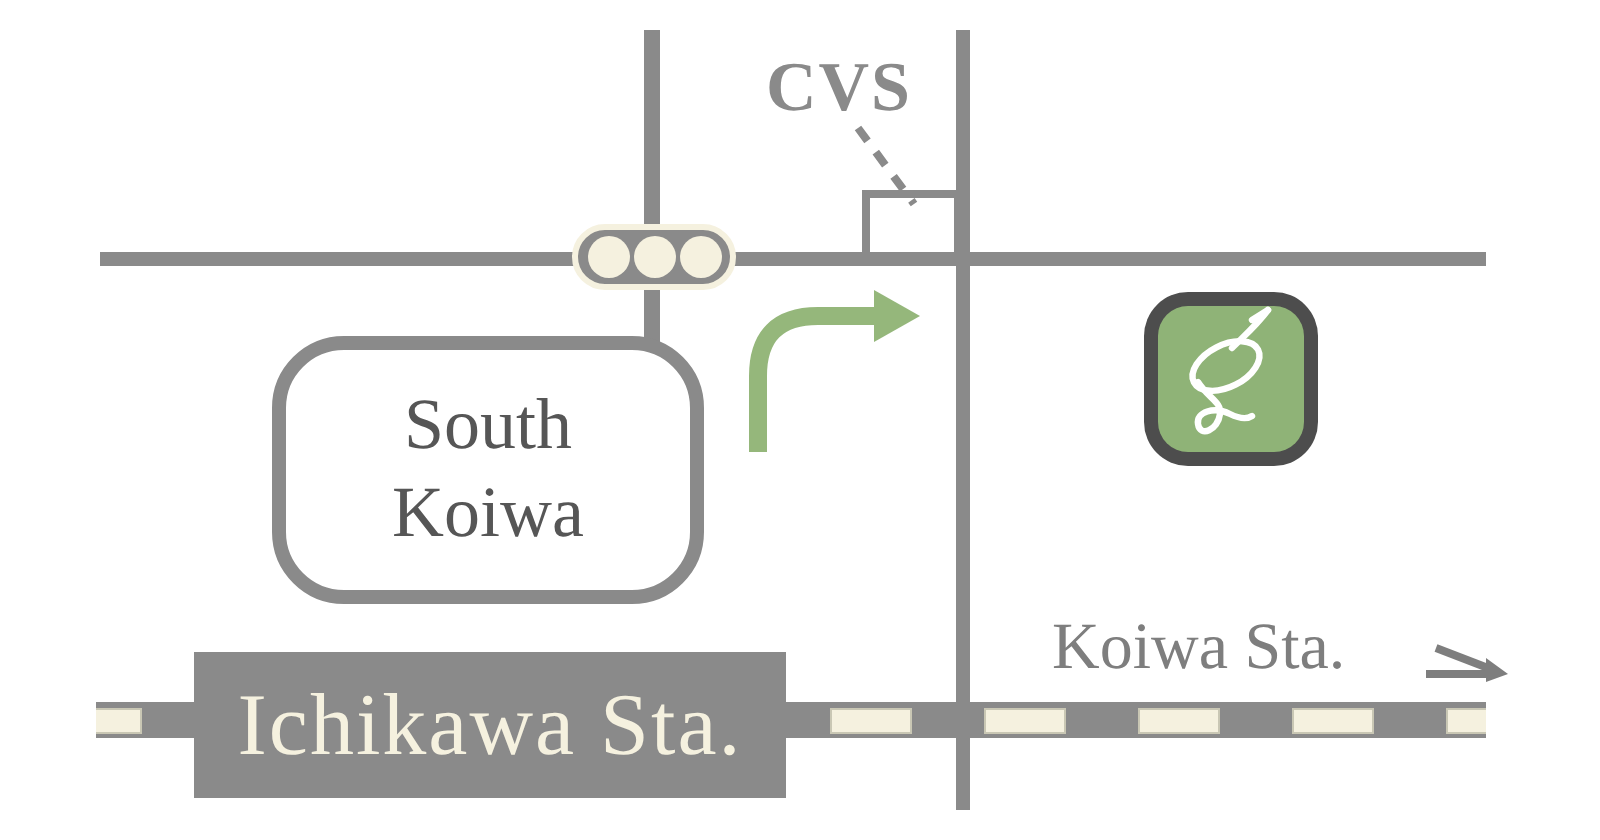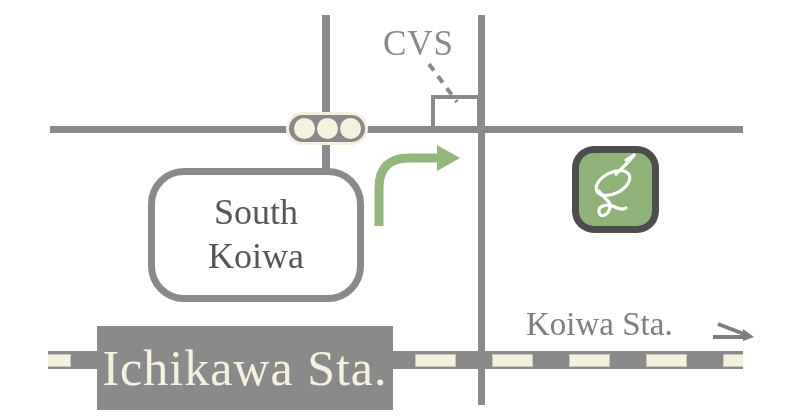--- a/index.html
+++ b/index.html
@@ -21,31 +21,32 @@
   
   .cvs-building{
     position:absolute;left:431px;top:95px;width:50px;height:35px;
     border:4px solid var(--road);background:#ffffff;
   }
   .cvs-dash{position:absolute;left:424px;top:59px;}
   .cvs-dash line{stroke:var(--road);stroke-width:4;stroke-dasharray:8 7;}
   .cvs-label{
     position:absolute;left:383px;top:24px;font-size:35px;color:var(--road);
     letter-spacing:1px;
+    font-weight:bold;
   }
   
   .traffic-light{
     position:absolute;left:286px;top:112px;width:82px;height:33px;
     background:var(--road);border:3px solid var(--cream);border-radius:17px;
     display:flex;align-items:center;justify-content:center;gap:2px;
   }
   .traffic-light .lamp{width:21px;height:21px;border-radius:50%;background:var(--cream);}
   
   .rotary{
-    position:absolute;left:148px;top:168px;width:216px;height:134px;
+    position:absolute;left:136px;top:168px;width:216px;height:134px;
     border:7px solid var(--road);border-radius:36px;background:#ffffff;
     display:flex;flex-direction:column;align-items:center;justify-content:center;
     font-size:36px;line-height:1.22;color:var(--text-dark);text-align:center;
   }
   
   .route-arrow{position:absolute;left:368px;top:140px;}
   .route-arrow path{stroke:var(--arrow-green);stroke-width:9;fill:none;}
   .route-arrow polygon{fill:var(--arrow-green);}
   
   .logo{
@@ -62,22 +63,22 @@
   .railway{
     position:absolute;left:48px;top:351px;width:695px;height:18px;
     background:var(--road);overflow:hidden;
   }
   .railway .tie{
     position:absolute;top:2.5px;width:41px;height:13px;background:var(--cream);
     border:1px solid #c9c7b4;
   }
   
   .station-box{
-    position:absolute;left:97px;top:326px;width:296px;height:84px;
-    background:var(--road);color:var(--cream);font-size:50px;
+    position:absolute;left:97px;top:326px;width:296px;height:73px;
+    background:var(--road);color:var(--cream);font-size:44px;
     display:flex;align-items:center;justify-content:center;letter-spacing:1px;
   }
   .koiwa-label{
     position:absolute;left:526px;top:306px;font-size:33px;color:var(--text-gray);
   }
   .koiwa-arrow{position:absolute;left:710px;top:320px;}
   .koiwa-arrow line{stroke:var(--text-gray);stroke-width:4;}
   .koiwa-arrow polygon{fill:var(--text-gray);}
 </style>
 </head>

